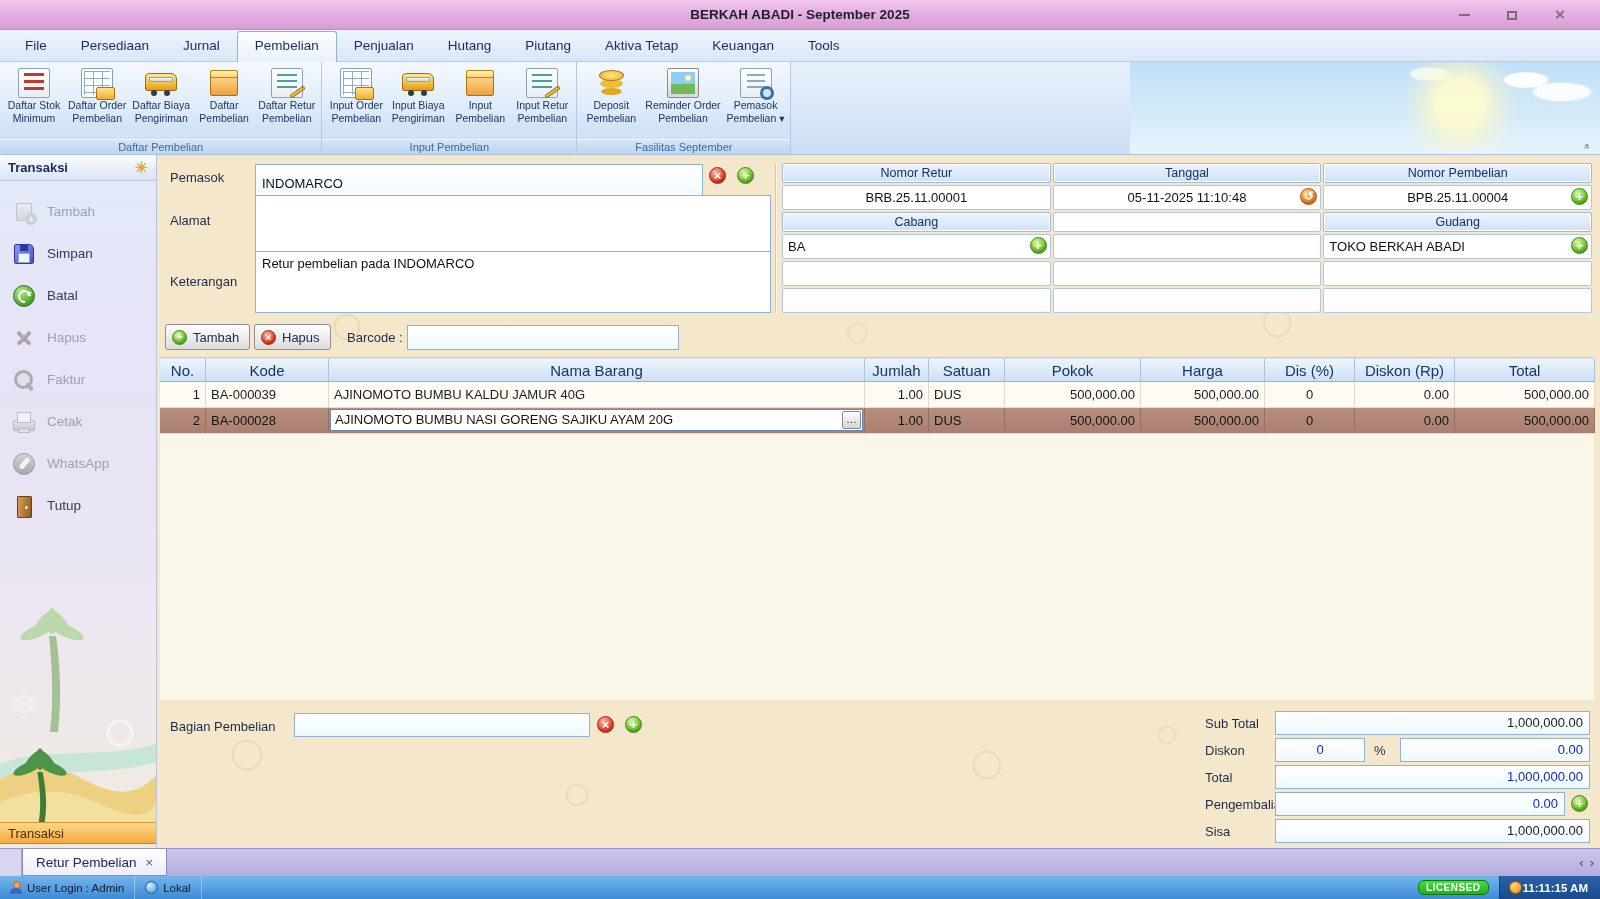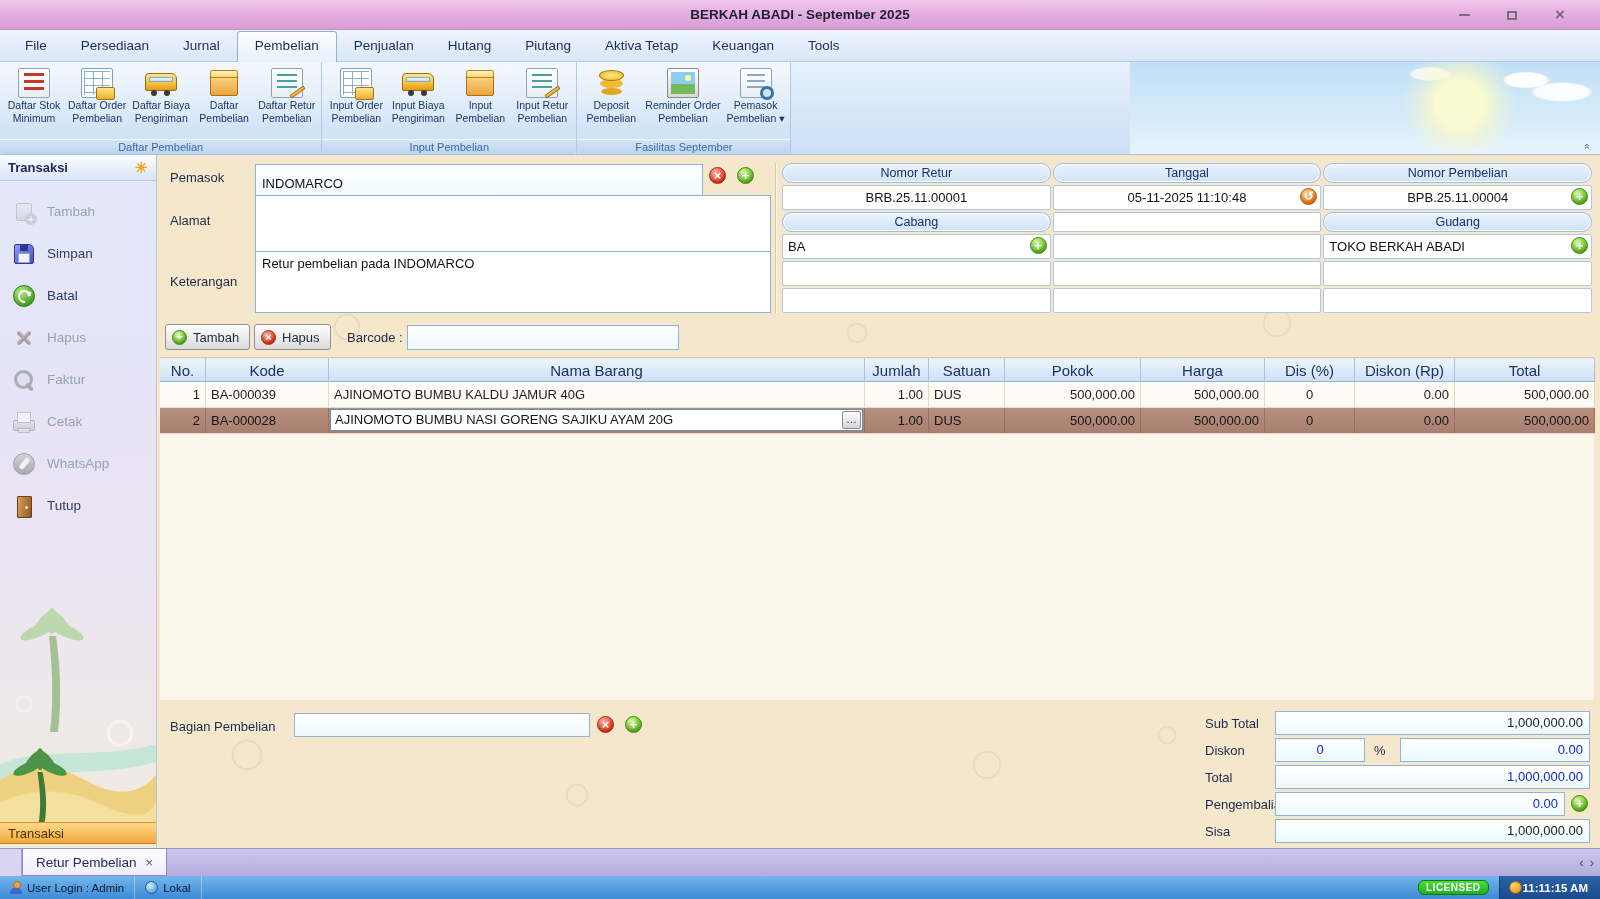--- a/index.html
+++ b/index.html
@@ -146,21 +146,21 @@
   .cbtn.green::before { content:"+"; margin-top:-1px; }
   .cbtn.red { background:radial-gradient(circle at 35% 28%, #ffb2a2, #e03518 72%); border:1px solid #a8240c; }
   .cbtn.red::before { content:"×"; }
   .cbtn.undo { background:radial-gradient(circle at 35% 28%, #ffd492, #eb7612 72%); border:1px solid #b5520a; font-size:12px; }
   .cbtn.undo::before { content:"↺"; margin-top:-1px; }
   .cbtn.abs { position:absolute; }
 
   
   .info-grid { position:absolute; left:625px; top:8px; width:810px; display:grid;
     grid-template-columns:repeat(3,1fr); grid-template-rows:20px 25px 20px 25px 25px 25px; gap:2px; }
-  .ig-h { background:linear-gradient(#ecf4fd,#cfe2f6); border:1px solid #9fbcdf; border-radius:10px;
+  .ig-h { background:linear-gradient(#ecf4fd,#cfe2f6); border:1px solid #9fbcdf; border-radius:2px;
     box-shadow:inset 0 0 0 1px #fff; display:flex; align-items:center; justify-content:center;
     font-size:12.5px; color:#16306a; }
   .ig-v { background:#fff; border:1px solid #b0c8e6; border-radius:2px; display:flex; align-items:center;
     padding:0 5px; font-size:13px; color:#111; position:relative; }
   .ig-v.center { justify-content:center; }
   .ig-v .cbtn { position:absolute; right:3px; top:2px; }
 
   
   .tb-btn { position:absolute; display:inline-flex; align-items:center; gap:6px; height:26px; padding:0 10px 0 6px;
     background:linear-gradient(#fefefe,#dcdcdc); border:1px solid #8f8f8f; border-radius:3px; font-size:13px; color:#1c2b4a; }

